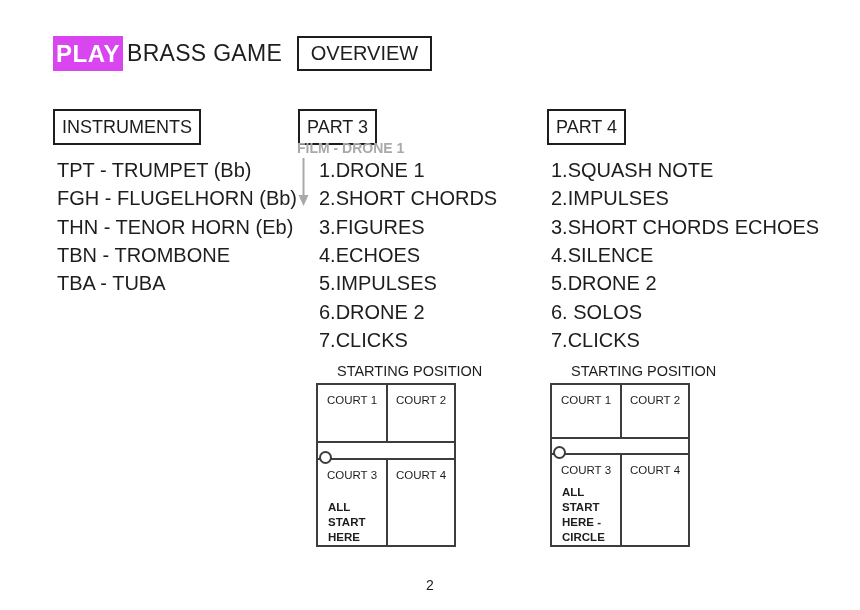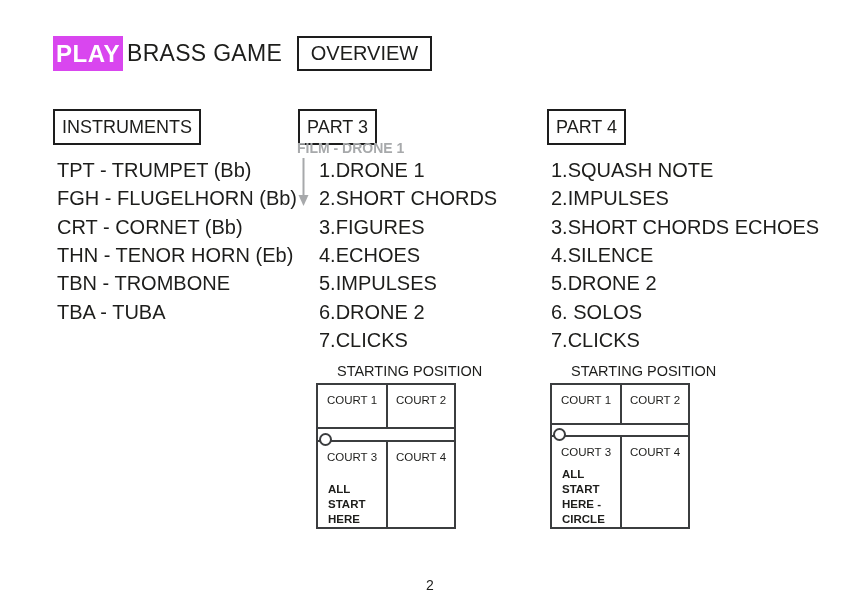--- a/index.html
+++ b/index.html
@@ -38,21 +38,21 @@
   .film-note{
     left:297px;top:140px;font-size:14px;font-weight:bold;color:#a7a9ab;
     white-space:nowrap;
   }
   .arrow-wrap{left:297px;top:158px;width:13px;height:49px;}
 
   .starting-heading{top:363px;font-size:14.5px;white-space:nowrap;margin-left:20px;}
 
   
   .court-grid{
-    top:383px;width:140px;height:146px;box-sizing:border-box;
+    top:383px;width:140px;height:164px;box-sizing:border-box;
     border:2px solid #3b3d3f;background:#ffffff;
     display:flex;flex-direction:column;
   }
   .court-row{display:flex;border-bottom:2px solid #3b3d3f;}
   .court-row.top{height:62px;}
   .court-row.band{height:16px;position:relative;border-bottom:2px solid #3b3d3f;}
   .court-row.bottom{flex:1;border-bottom:none;}
   .court-cell{box-sizing:border-box;font-size:11.5px;}
   .court-cell.first{width:70px;border-right:2px solid #3b3d3f;}
   .court-cell.second{flex:1;}
@@ -81,21 +81,20 @@
 <div class="abs overview-box">
   <span>OVERVIEW</span>
 </div>
 
 <div class="abs section-box" style="left:53px;">
   <span>INSTRUMENTS</span>
 </div>
 <div class="abs list" style="left:57px;">
   <div>TPT - TRUMPET (Bb)</div>
   <div>FGH - FLUGELHORN (Bb)</div>
-  <div>CRT - CORNET (Bb)</div>
   <div>THN - TENOR HORN (Eb)</div>
   <div>TBN - TROMBONE</div>
   <div>TBA - TUBA</div>
 </div>
 
 <div class="abs section-box" style="left:298px;">
   <span>PART 3</span>
 </div>
 <div class="abs film-note">FILM - DRONE 1</div>
 <div class="abs arrow-wrap">

